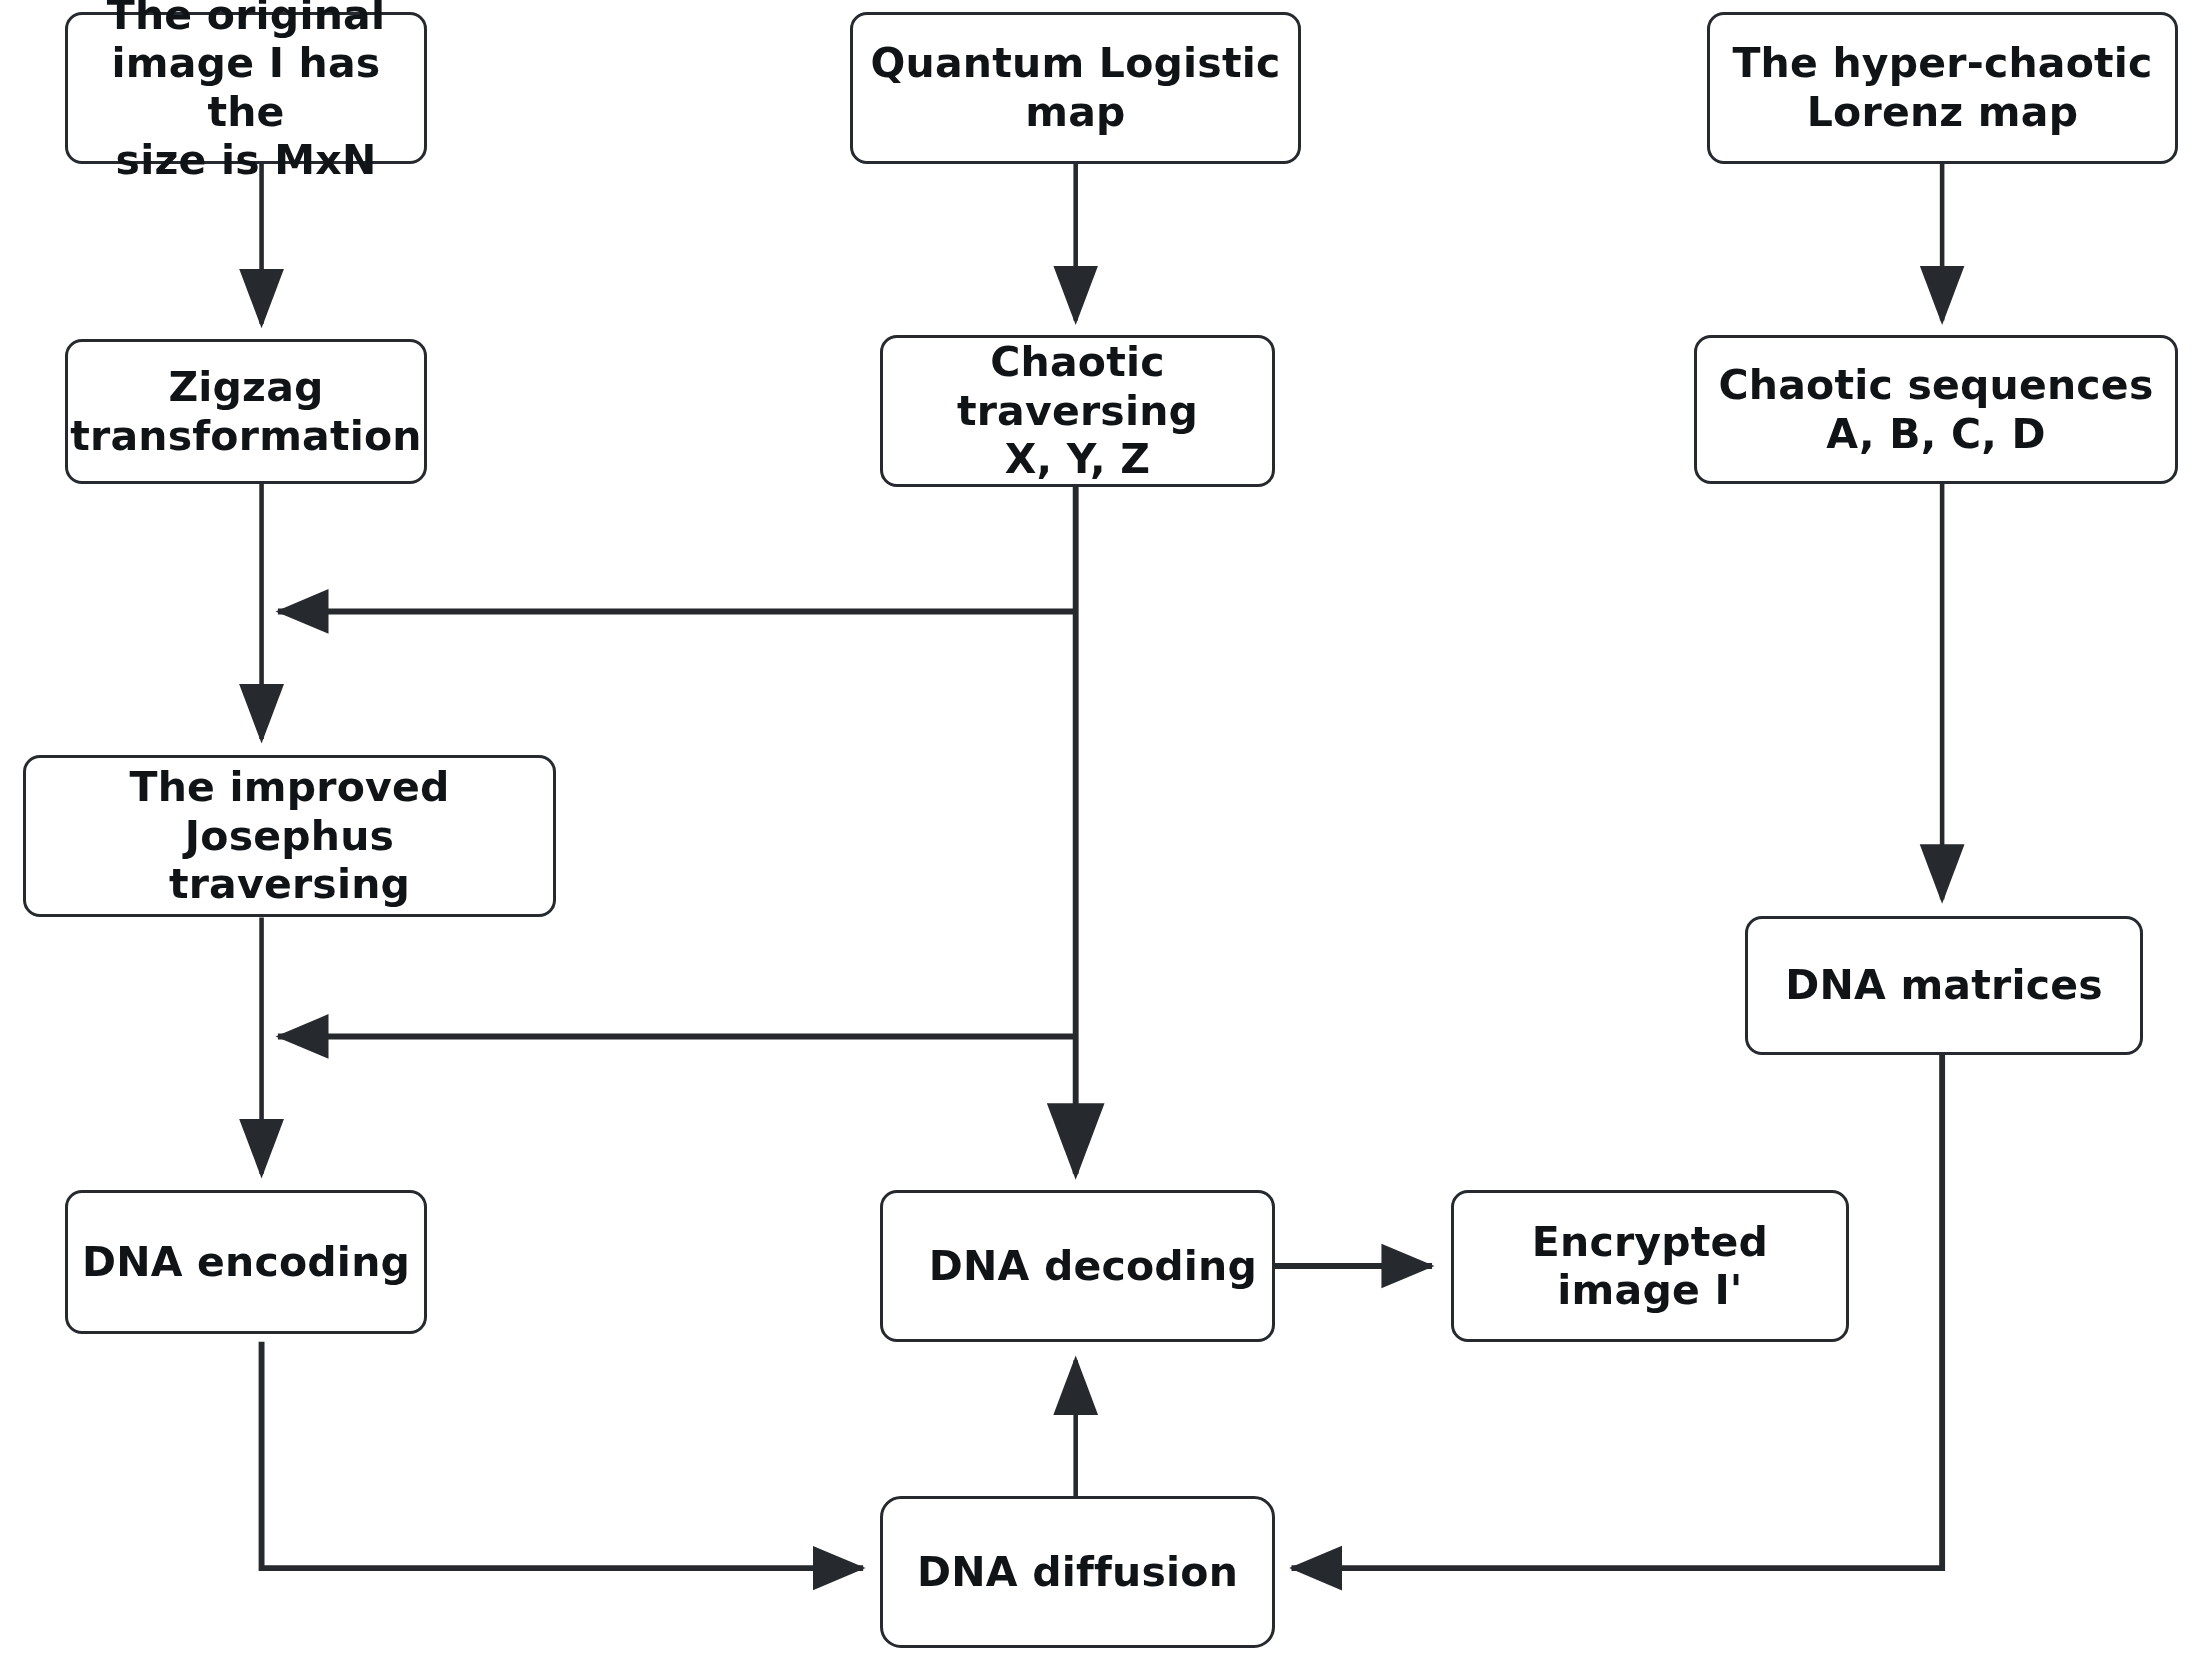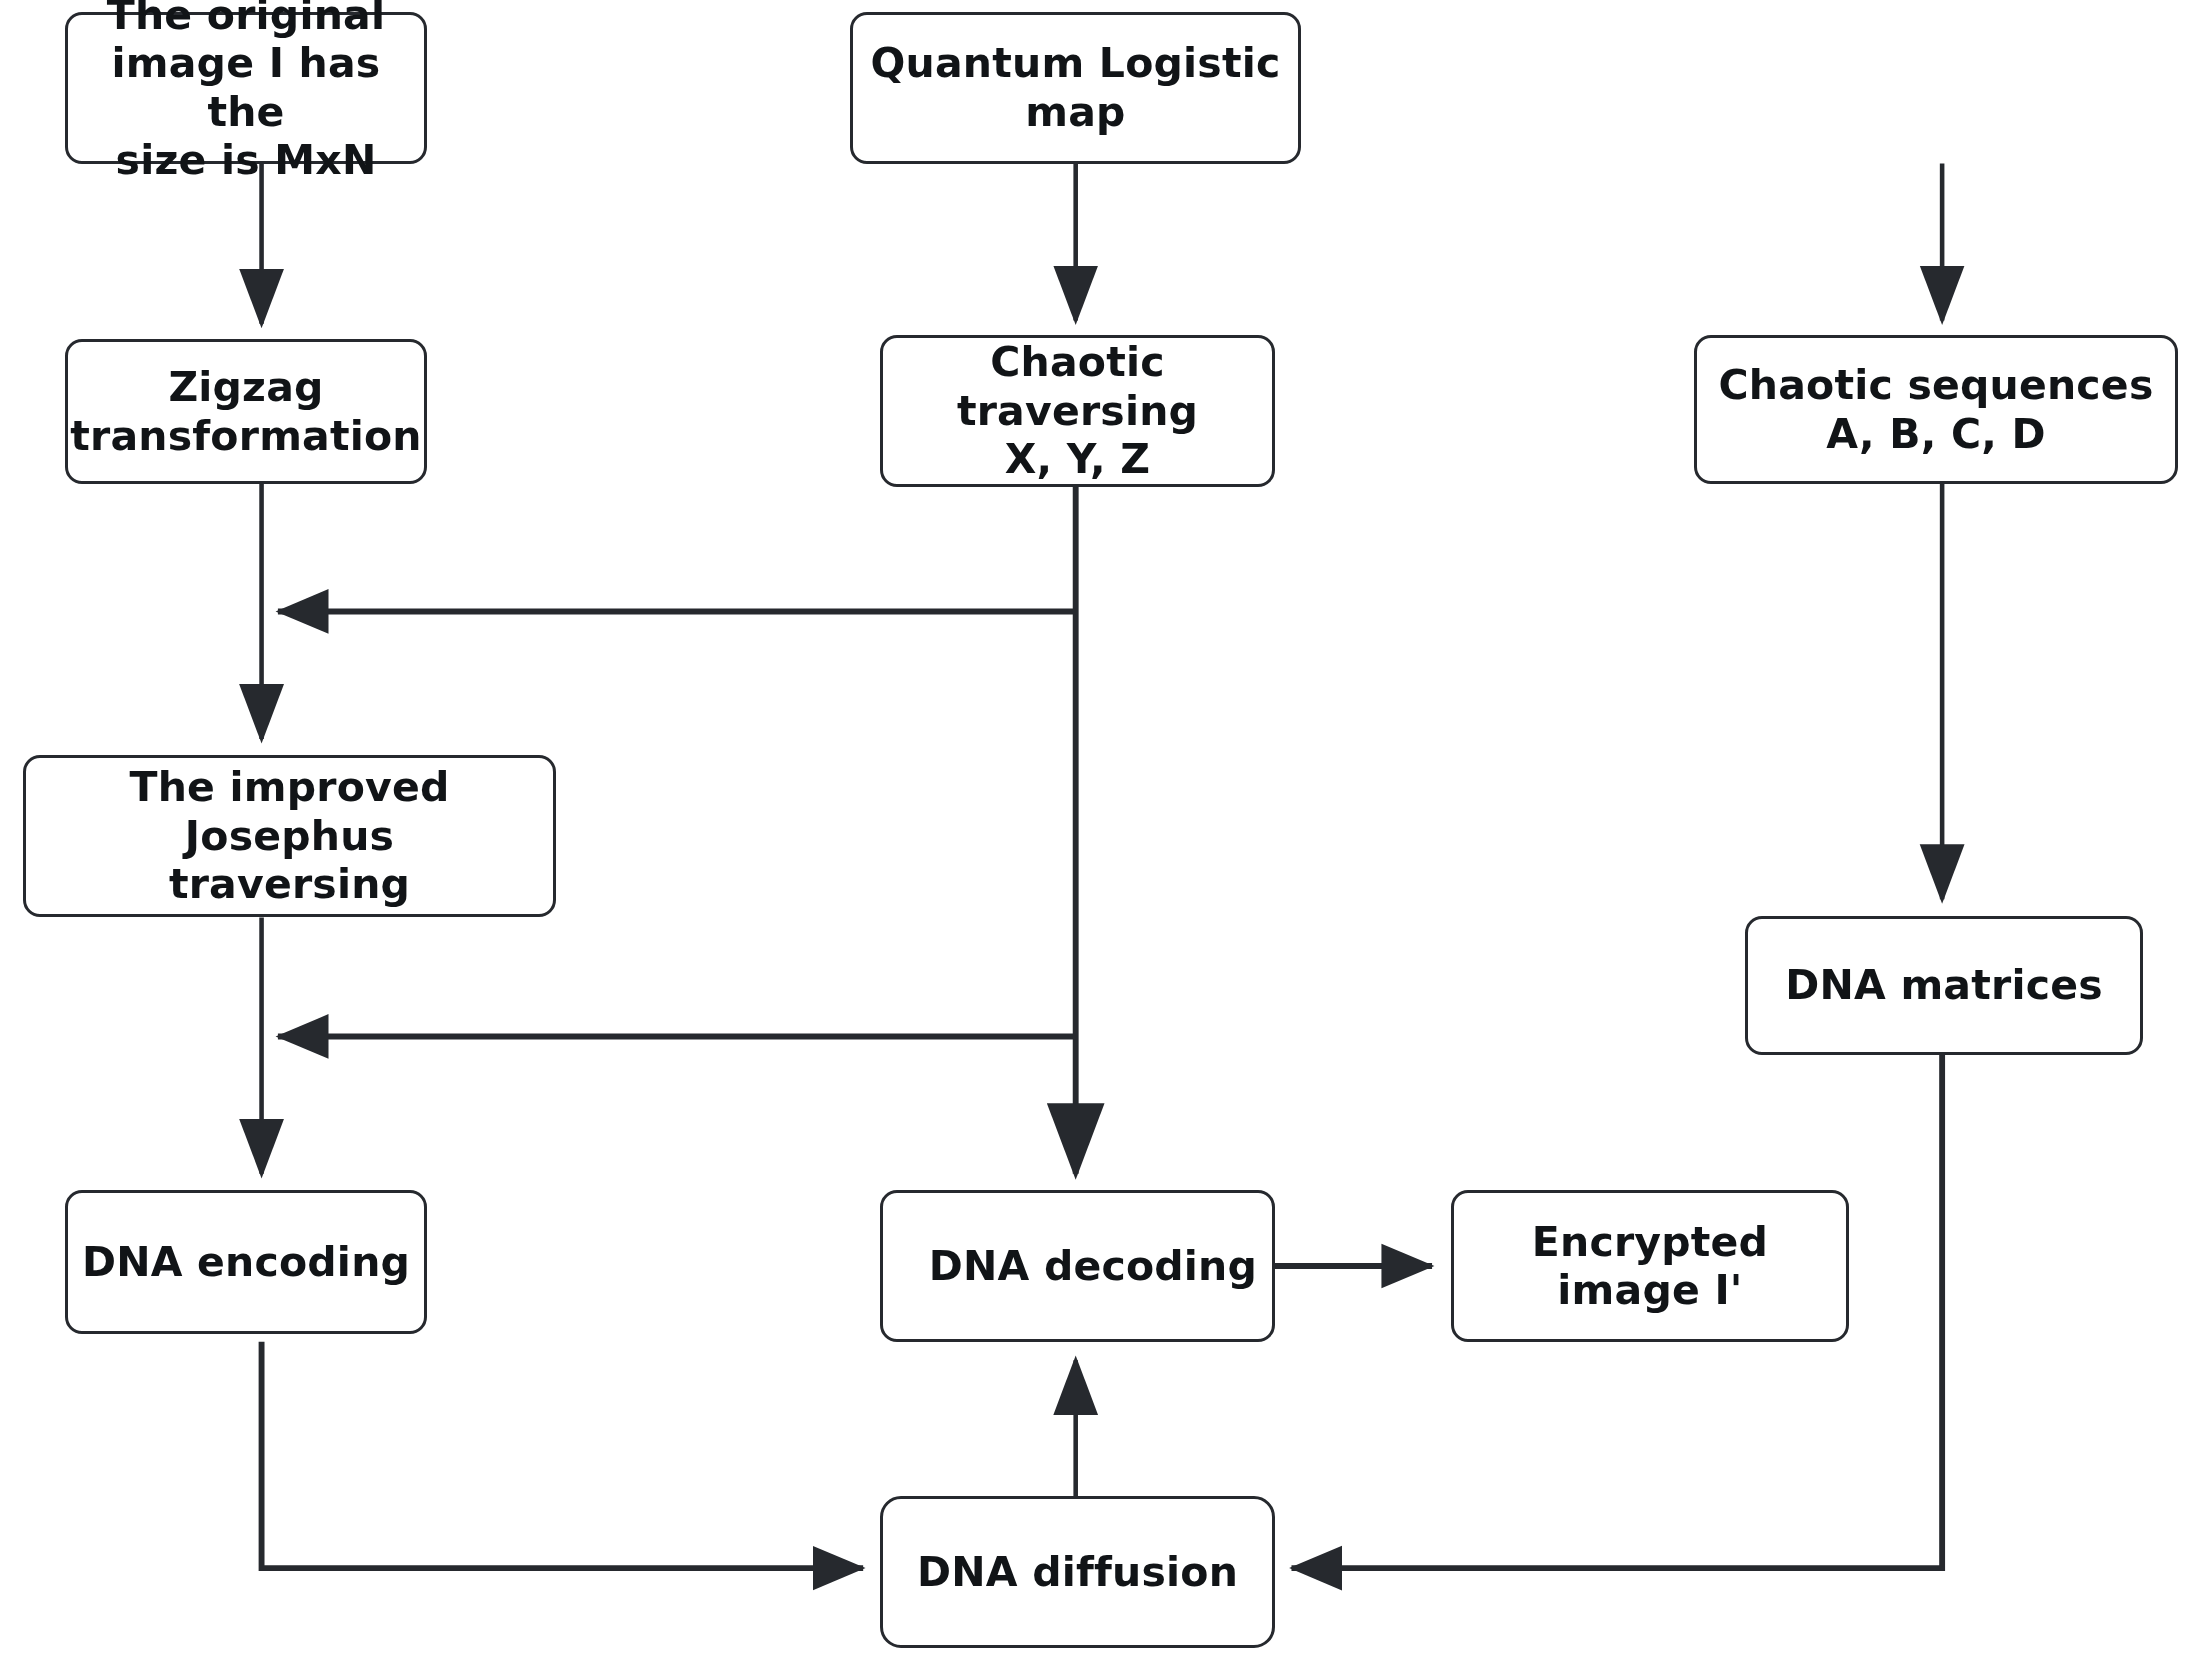--- a/index.html
+++ b/index.html
@@ -114,20 +114,24 @@
     <span>The original
 image I has the
 size is MxN</span>
   </div>
 
   <div class="node" style="left:850px; top:11.8px; width:451px; height:152px;">
     <span>Quantum Logistic
 map</span>
   </div>
 
+  <div class="node" style="left:1707px; top:11.8px; width:471px; height:152px;">
+    <span>The hyper-chaotic
+Lorenz map</span>
+  </div>
 
   <div class="node" style="left:65px; top:339px; width:362px; height:145px;">
     <span>Zigzag
 transformation</span>
   </div>
 
   <div class="node" style="left:880px; top:335px; width:395px; height:152px;">
     <span>Chaotic
 traversing
 X, Y, Z</span>

